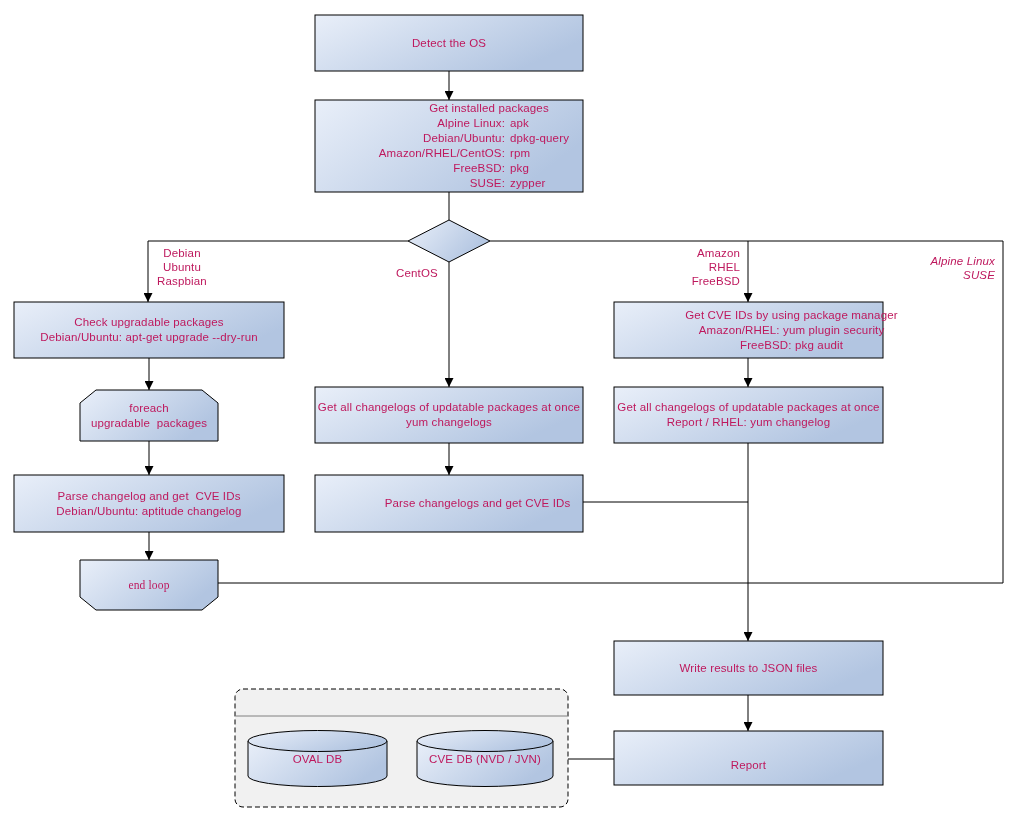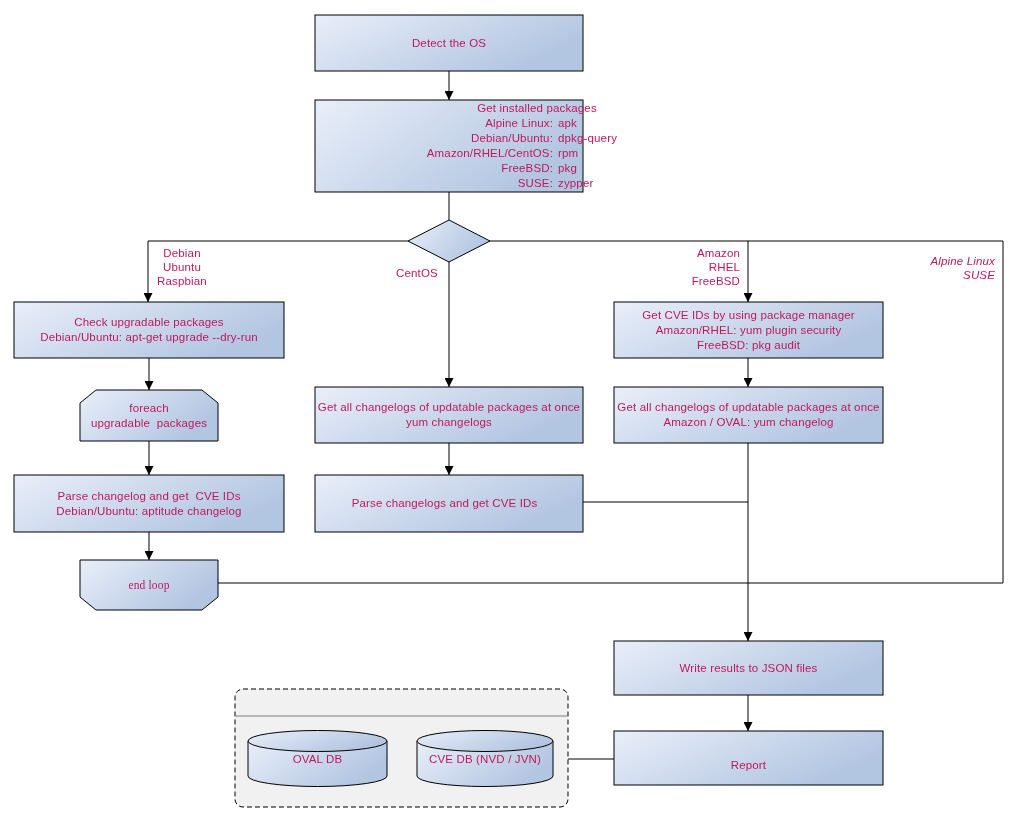--- a/index.html
+++ b/index.html
@@ -89,21 +89,21 @@
       <ellipse cx="317.5" cy="741" rx="69.5" ry="10.5"></ellipse>
       <path d="M417,741 L417,776 A68,10.5 0 0 0 553,776 L553,741 Z"></path>
       <ellipse cx="485" cy="741" rx="68" ry="10.5"></ellipse>
     </g>
   </svg>
 
   <div class="lbl" style="left:315px;top:15px;width:268px;height:56px;">
     <span class="ln">Detect the OS</span>
   </div>
 
-  <div class="lbl" style="left:315px;top:100px;width:268px;height:92px;padding-left:48px;">
+  <div class="lbl" style="left:315px;top:100px;width:268px;height:92px;">
     <span class="ln pkg-title">Get installed packages</span>
     <div class="pkg-grid">
       <span class="pkg-name">Alpine Linux:</span>
       <span class="pkg-val">apk</span>
       <span class="pkg-name">Debian/Ubuntu:</span>
       <span class="pkg-val">dpkg-query</span>
       <span class="pkg-name">Amazon/RHEL/CentOS:</span>
       <span class="pkg-val">rpm</span>
       <span class="pkg-name">FreeBSD:</span>
       <span class="pkg-val">pkg</span>
@@ -129,33 +129,33 @@
 
   <div class="lbl" style="left:80px;top:560px;width:138px;height:50px;font-family:Liberation Serif, serif;">
     <span class="ln">end loop</span>
   </div>
 
   <div class="lbl" style="left:315px;top:387px;width:268px;height:56px;">
     <span class="ln">Get all changelogs of updatable packages at once</span>
     <span class="ln">yum changelogs</span>
   </div>
 
-  <div class="lbl" style="left:296px;top:475px;width:297px;height:57px;">
+  <div class="lbl" style="left:329px;top:475px;width:297px;height:57px;">
     <span class="ln">Parse changelogs and get CVE IDs</span>
   </div>
 
-  <div class="lbl" style="left:614px;top:302px;width:269px;height:56px;">
+  <div class="lbl" style="left:614px;top:302px;width:269px;height:56px;padding-left:43px;">
     <span class="ln">Get CVE IDs by using package manager</span>
     <span class="ln">Amazon/RHEL: yum plugin security</span>
     <span class="ln">FreeBSD: pkg audit</span>
   </div>
 
   <div class="lbl" style="left:614px;top:387px;width:269px;height:56px;">
     <span class="ln">Get all changelogs of updatable packages at once</span>
-    <span class="ln">Amazon / OVAL: yum changelog</span>
+    <span class="ln">Report / RHEL: yum changelog</span>
   </div>
 
   <div class="lbl" style="left:614px;top:641px;width:269px;height:54px;">
     <span class="ln">Write results to JSON files</span>
   </div>
 
   <div class="lbl" style="left:614px;top:731px;width:269px;height:69px;">
     <span class="ln">Report</span>
   </div>
 

